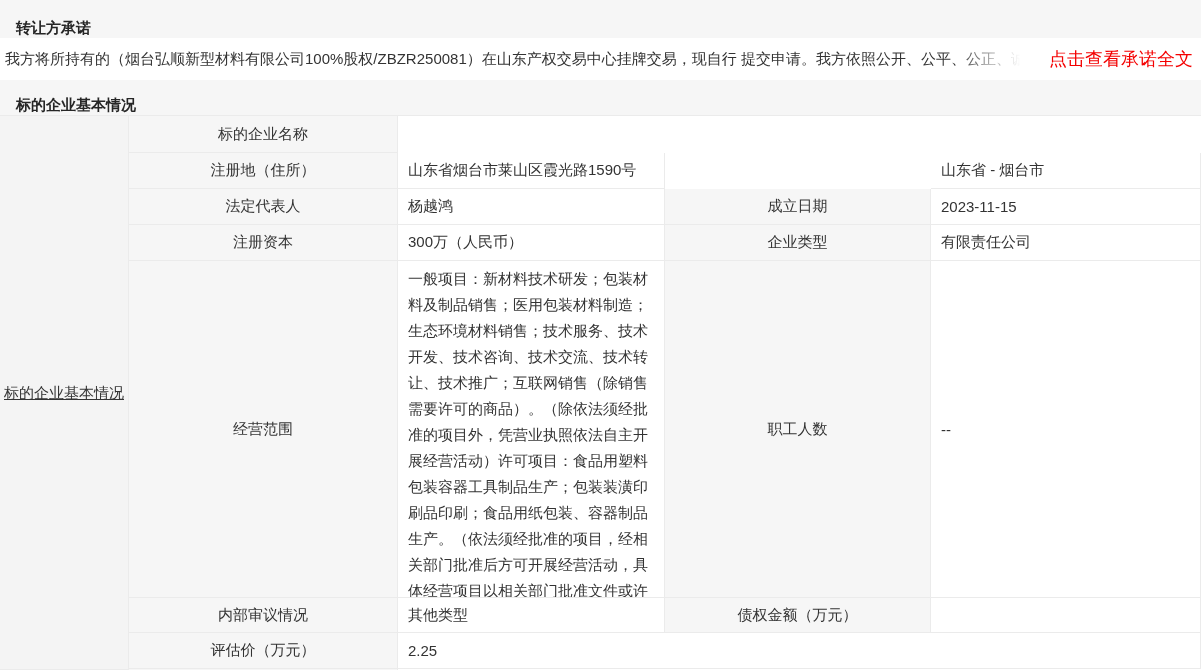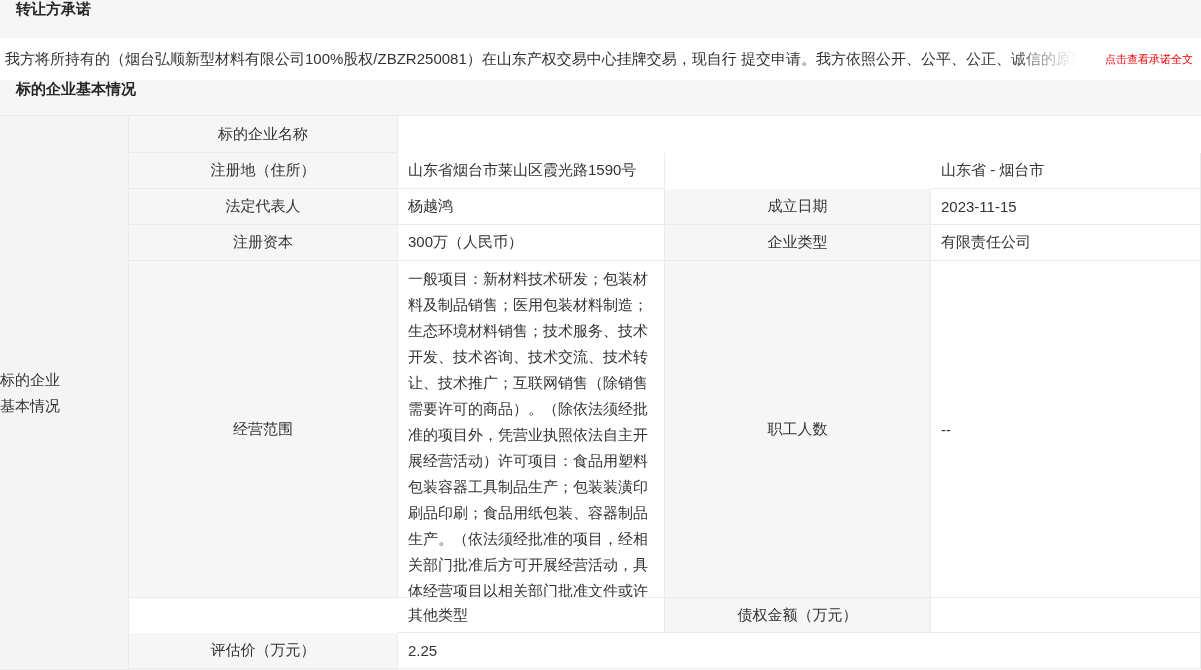--- a/index.html
+++ b/index.html
@@ -6,43 +6,43 @@
     --band-bg:#f6f6f6;
     --label-bg:#f6f6f6;
     --left-col-bg:#f4f4f4;
     --border:#ebebeb;
     --text:#333333;
     --link-red:#f40000;
   }
   *{margin:0;padding:0;box-sizing:border-box;}
   html,body{width:1201px;height:670px;overflow:hidden;background:#fff;
     font-family:"Liberation Sans","DejaVu Sans",sans-serif;color:var(--text);}
-  .band{height:38px;background:var(--band-bg);display:flex;align-items:flex-start;
+  .band{height:38px;background:var(--band-bg);display:flex;align-items:flex-end;
     padding-left:16px;font-size:15px;font-weight:bold;color:#262626;}
   .band.second{height:35px;}
   .commit-row{height:42px;background:#fff;display:flex;align-items:center;
     padding:0 8px 0 5px;font-size:15px;}
   .commit-text{flex:1 1 auto;white-space:nowrap;overflow:hidden;position:relative;
     color:var(--text);}
   .commit-text::after{content:"";position:absolute;right:0;top:0;bottom:0;width:90px;
     background:linear-gradient(to right, rgba(255,255,255,0), #ffffff 75%);}
-  .commit-link{flex:0 0 auto;margin-left:6px;color:var(--link-red);font-size:11px;
+  .commit-link{flex:0 0 auto;margin-left:6px;color:var(--link-red);font-size:18px;
     text-decoration:none;cursor:pointer;white-space:nowrap;}
   .biz-table{display:grid;height:555px;border-top:1px solid var(--border);
     grid-template-columns:129px 269px 267px 266px 1fr;
     grid-template-rows:37px 36px 36px 36px 337px 35px 36px 1fr;
     font-size:15px;}
   .cell{border-right:1px solid var(--border);border-bottom:1px solid var(--border);
     overflow:hidden;}
   .lbl{background:var(--label-bg);display:flex;align-items:center;justify-content:center;
     text-align:right;}
   .val{background:#fff;display:flex;align-items:center;padding-left:10px;}
   .scope{display:block;padding:5px 10px;line-height:26px;text-align:left;}
-  .group-cell{background:var(--left-col-bg);display:flex;flex-direction:column;
-    align-items:flex-start;justify-content:center;line-height:26px;}
+  .group-cell{background:var(--left-col-bg);display:flex;
+    align-items:center;justify-content:center;line-height:26px;text-decoration:underline;}
   .sliver{background:var(--label-bg);border-bottom:none;}
   .sliver-white{background:#fff;border-bottom:none;border-right:none;}
 </style>
 </head>
 <body>
 
 <div class="band">
   <span>转让方承诺</span>
 </div>
 
@@ -76,20 +76,21 @@
   <div class="cell lbl" style="grid-area:4/2/5/3">注册资本</div>
   <div class="cell val" style="grid-area:4/3/5/4">300万（人民币）</div>
   <div class="cell lbl" style="grid-area:4/4/5/5">企业类型</div>
   <div class="cell val" style="grid-area:4/5/5/6">有限责任公司</div>
 
   <div class="cell lbl" style="grid-area:5/2/6/3">经营范围</div>
   <div class="cell scope" style="grid-area:5/3/6/4">一般项目：新材料技术研发；包装材料及制品销售；医用包装材料制造；生态环境材料销售；技术服务、技术开发、技术咨询、技术交流、技术转让、技术推广；互联网销售（除销售需要许可的商品）。（除依法须经批准的项目外，凭营业执照依法自主开展经营活动）许可项目：食品用塑料包装容器工具制品生产；包装装潢印刷品印刷；食品用纸包装、容器制品生产。（依法须经批准的项目，经相关部门批准后方可开展经营活动，具体经营项目以相关部门批准文件或许可证件为准）。</div>
   <div class="cell lbl" style="grid-area:5/4/6/5">职工人数</div>
   <div class="cell val" style="grid-area:5/5/6/6">--</div>
 
+  <div class="cell lbl" style="grid-area:6/2/7/3">内部审议情况</div>
   <div class="cell val" style="grid-area:6/3/7/4">其他类型</div>
   <div class="cell lbl" style="grid-area:6/4/7/5">债权金额（万元）</div>
   <div class="cell val" style="grid-area:6/5/7/6"></div>
 
   <div class="cell lbl" style="grid-area:7/2/8/3">评估价（万元）</div>
   <div class="cell val" style="grid-area:7/3/8/6">2.25</div>
 
   <div class="cell lbl sliver" style="grid-area:8/2/9/3"></div>
   <div class="cell sliver-white" style="grid-area:8/3/9/6"></div>
 

